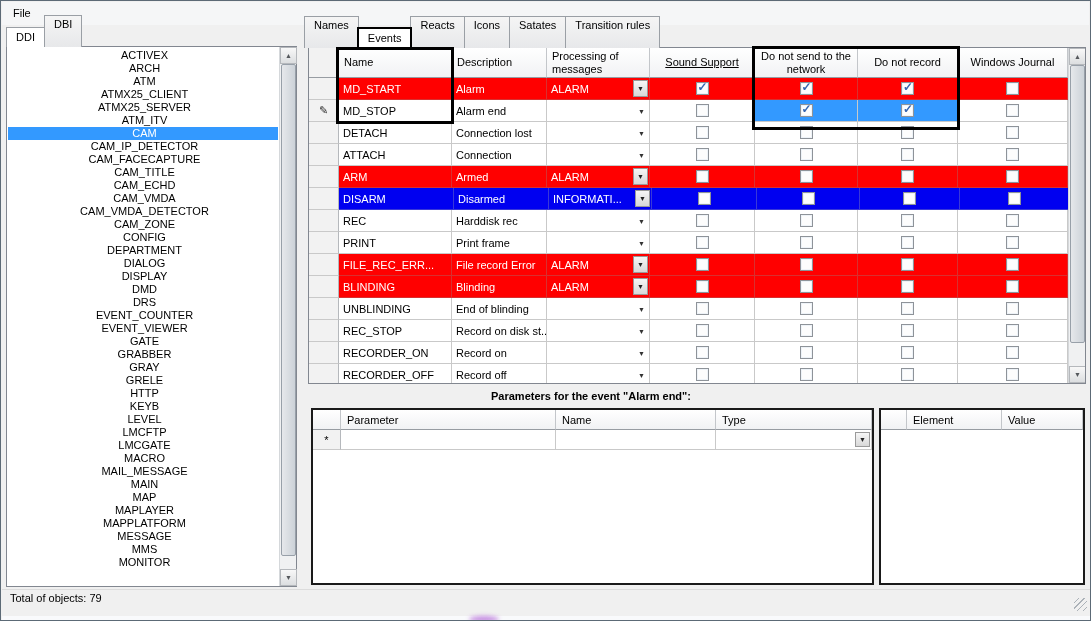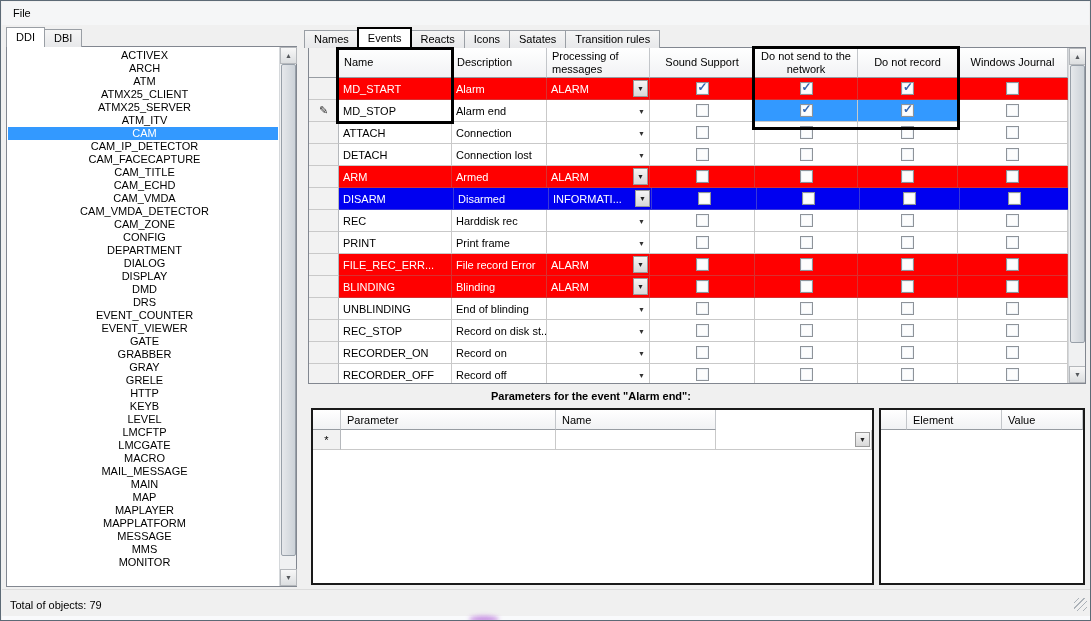--- a/index.html
+++ b/index.html
@@ -10,21 +10,21 @@
     font-family: "Liberation Sans", sans-serif; font-size: 11px; color: #000;
   }
   
   .menubar { position:absolute; left:1px; top:1px; width:1087px; height:23px; background:#f5f6f7; }
   .menu-item { display:inline-block; padding:5px 11px; cursor:default; }
   
   .tabstrip { position:absolute; display:flex; align-items:flex-end; z-index:4; }
   .tabstrip-left { left:5px; top:26px; height:20px; }
   .tabstrip-right { left:303px; top:27px; height:20px; }
   .tab {
-    height:18px; line-height:17px; padding:0 9px;
+    height:32px; line-height:17px; padding:0 9px;
     background: linear-gradient(#f5f5f5,#e7e8ea);
     border:1px solid #9a9fa5; border-bottom:none; margin-right:-1px; position:relative;
     white-space:nowrap; cursor:default;
   }
   .tab.active { height:20px; line-height:19px; background:#fff; z-index:6; }
   .tab.ann { outline:2px solid #000; outline-offset:-1px; }
   
   .listbox { position:absolute; left:5px; top:45px; width:291px; height:541px; background:#fff; border:1px solid #828790; z-index:3; }
   .list-items { position:absolute; left:1px; top:2px; width:270px; bottom:2px; overflow:hidden; }
   .list-item { height:13px; line-height:13px; padding-left:3px; white-space:nowrap;text-align:center; }
@@ -66,21 +66,21 @@
   .parambox { position:absolute; left:310px; top:407px; width:563px; height:177px; background:#fff; border:2px solid #1a1a1a; }
   .elembox  { position:absolute; left:878px; top:407px; width:206px; height:177px; background:#fff; border:2px solid #1a1a1a; }
   .pb-header { display:flex; height:20px; }
   .pb-hcell { background:linear-gradient(#ffffff,#f1f2f4); border-right:1px solid #c3c6ca; border-bottom:1px solid #979ca2;
     display:flex; align-items:center; padding-left:6px; overflow:hidden; }
   .pb-row { display:flex; height:20px; }
   .pb-cell { border-right:1px solid #c9c9c9; border-bottom:1px solid #c9c9c9; position:relative; display:flex; align-items:center; }
   .pb-cell.rh { width:28px; background:#f2f2f2; justify-content:center; border-right:1px solid #b5b8bc; }
   
   .statusbar { position:absolute; left:1px; top:588px; width:1089px; height:27px; background:#f0f0f0; border-top:1px solid #dcdcdc; }
-  .status-text { position:absolute; left:8px; top:9px; }
+  .status-text { position:absolute; left:8px; top:2px; }
   .grip { position:absolute; right:4px; bottom:5px; width:13px; height:13px;
     background: repeating-linear-gradient(135deg, transparent 0 3px, #9aa2aa 3px 4px); opacity:.8; }
   .bottom-strip { position:absolute; left:1px; top:615px; width:1089px; height:5px; background:#f9fafc; }
   .purple-smudge { position:absolute; left:468px; top:615px; width:30px; height:6px; border-radius:50%; background:#b469d8; filter:blur(2px); opacity:.75; }
 </style>
 </head>
 <body>
 
 <div class="root">
 
@@ -151,21 +151,21 @@
       <div class="tab">Satates</div>
       <div class="tab">Transition rules</div>
     </div>
 
   <div class="gridpanel">
     <div class="g-header" id="grid-header">
         <div class="g-hcell rh-h" style="width: 30px;"></div>
         <div class="g-hcell left" style="width: 113px;">Name</div>
         <div class="g-hcell left" style="width: 95px;">Description</div>
         <div class="g-hcell left" style="width: 103px;">Processing of messages</div>
-        <div class="g-hcell center" style="width: 105px;">Sound Support</div>
+        <div class="g-hcell center" style="width: 105px; text-decoration: underline;">Sound Support</div>
         <div class="g-hcell center" style="width: 103px;">Do not send to the network</div>
         <div class="g-hcell center" style="width: 100px;">Do not record</div>
         <div class="g-hcell center" style="width: 110px;">Windows Journal</div>
       </div>
     <div id="grid-body">
         <div class="g-row red">
           <div class="gc rh" style="width: 30px;"></div>
           <div class="gc txt" style="width: 113px;">MD_START</div>
           <div class="gc txt" style="width: 95px;">Alarm</div>
           <div class="gc txt" style="width: 103px;">
@@ -203,43 +203,43 @@
           </div>
           <div class="gc chk sel" style="width: 100px;">
             <span class="cb checked"></span>
           </div>
           <div class="gc chk" style="width: 110px;">
             <span class="cb"></span>
           </div>
         </div>
         <div class="g-row">
           <div class="gc rh" style="width: 30px;"></div>
+          <div class="gc txt" style="width: 113px;">DETACH</div>
+          <div class="gc txt" style="width: 95px;">Connection lost</div>
+          <div class="gc txt" style="width: 103px;">
+            <span></span>
+            <span class="arrow-plain">▼</span>
+          </div>
+          <div class="gc chk" style="width: 105px;">
+            <span class="cb"></span>
+          </div>
+          <div class="gc chk" style="width: 103px;">
+            <span class="cb"></span>
+          </div>
+          <div class="gc chk" style="width: 100px;">
+            <span class="cb"></span>
+          </div>
+          <div class="gc chk" style="width: 110px;">
+            <span class="cb"></span>
+          </div>
+        </div>
+        <div class="g-row">
+          <div class="gc rh" style="width: 30px;"></div>
           <div class="gc txt" style="width: 113px;">ATTACH</div>
           <div class="gc txt" style="width: 95px;">Connection</div>
-          <div class="gc txt" style="width: 103px;">
-            <span></span>
-            <span class="arrow-plain">▼</span>
-          </div>
-          <div class="gc chk" style="width: 105px;">
-            <span class="cb"></span>
-          </div>
-          <div class="gc chk" style="width: 103px;">
-            <span class="cb"></span>
-          </div>
-          <div class="gc chk" style="width: 100px;">
-            <span class="cb"></span>
-          </div>
-          <div class="gc chk" style="width: 110px;">
-            <span class="cb"></span>
-          </div>
-        </div>
-        <div class="g-row">
-          <div class="gc rh" style="width: 30px;"></div>
-          <div class="gc txt" style="width: 113px;">DETACH</div>
-          <div class="gc txt" style="width: 95px;">Connection lost</div>
           <div class="gc txt" style="width: 103px;">
             <span></span>
             <span class="arrow-plain">▼</span>
           </div>
           <div class="gc chk" style="width: 105px;">
             <span class="cb"></span>
           </div>
           <div class="gc chk" style="width: 103px;">
             <span class="cb"></span>
           </div>
@@ -471,20 +471,21 @@
   <div class="ann-rect" id="annName"></div>
   <div class="ann-rect" id="annCols"></div>
 
   <div class="params-title">Parameters for the event "Alarm end":</div>
 
   <div class="parambox">
     <div class="pb-header">
       <div class="pb-hcell" style="width:28px"></div>
       <div class="pb-hcell" style="width:215px">Parameter</div>
       <div class="pb-hcell" style="width:160px">Name</div>
+      <div class="pb-hcell" style="flex:1">Type</div>
     </div>
     <div class="pb-row">
       <div class="pb-cell rh">*</div>
       <div class="pb-cell" style="width:215px"></div>
       <div class="pb-cell" style="width:160px"></div>
       <div class="pb-cell" style="flex:1">
         <span class="combo-btn">▼</span>
       </div>
     </div>
   </div>

